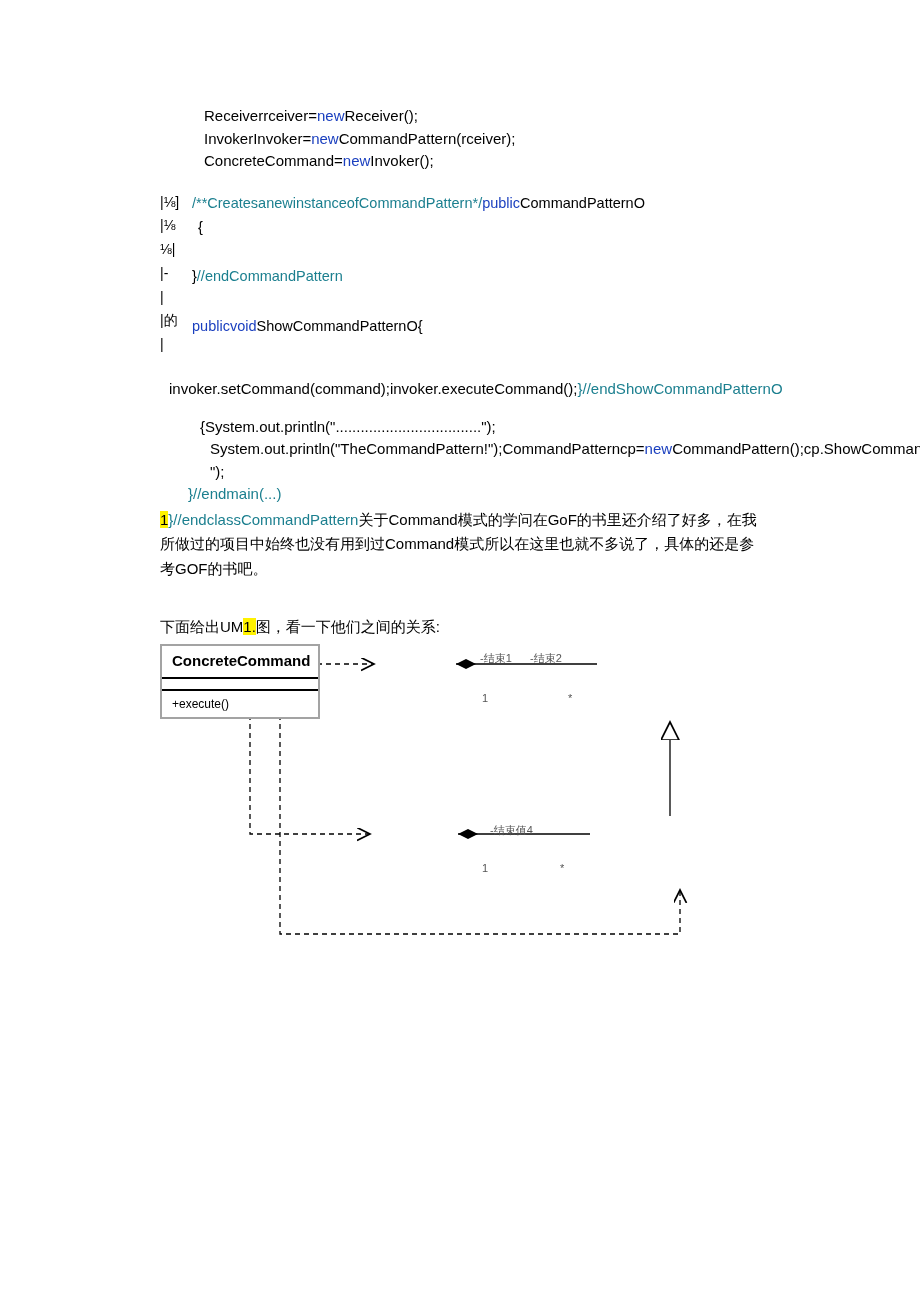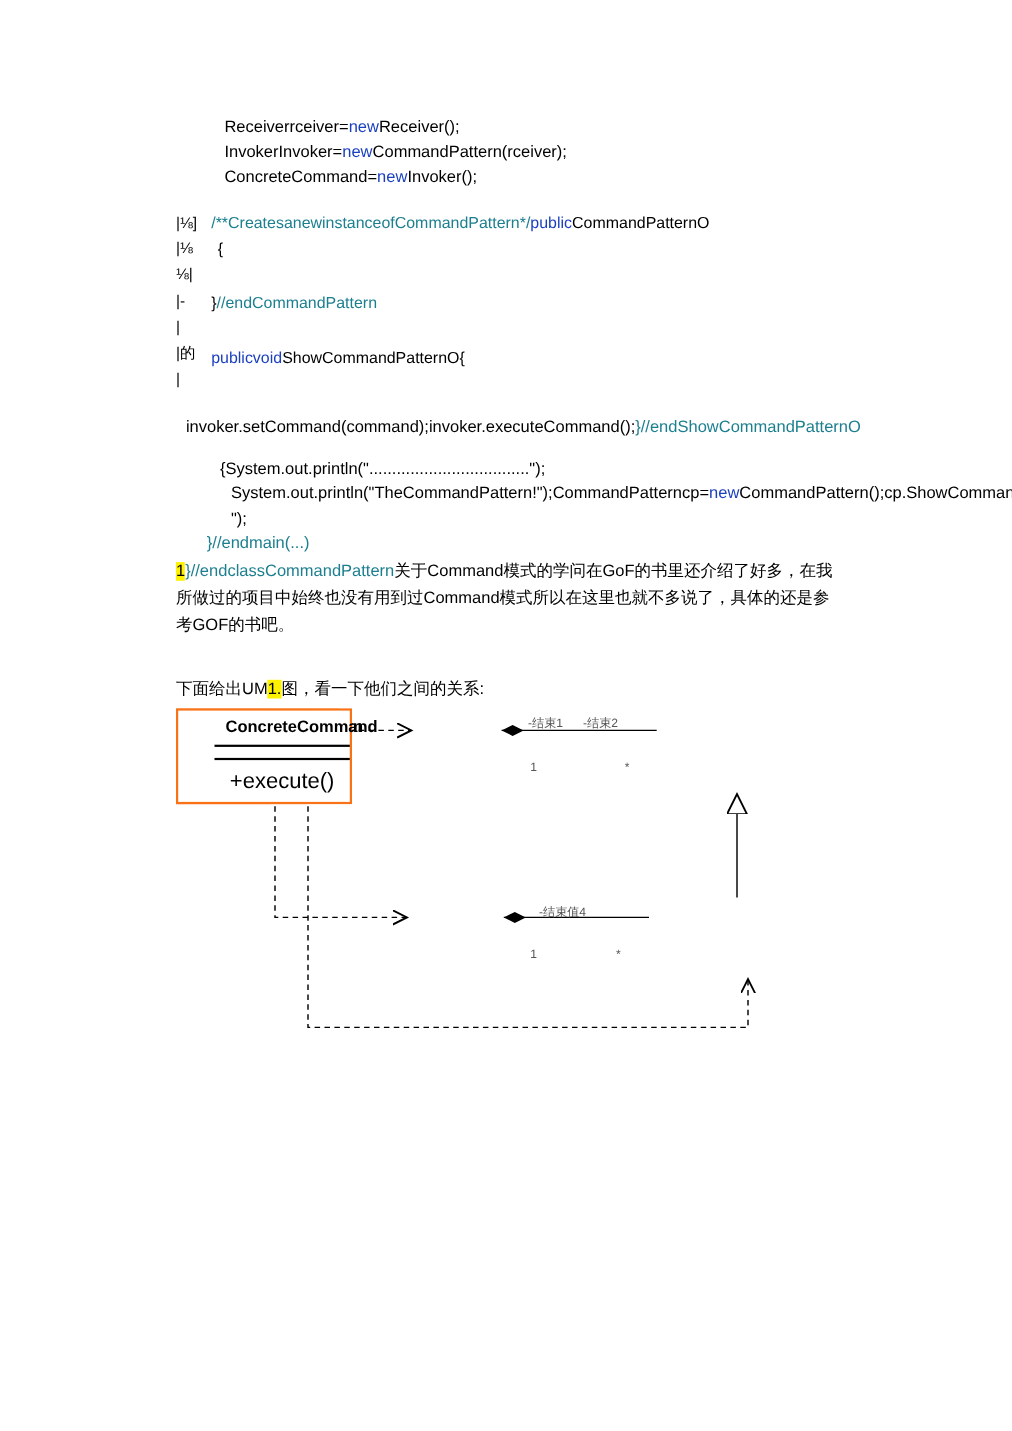--- a/index.html
+++ b/index.html
@@ -36,40 +36,38 @@
   .para-norm { margin-top: 14px; line-height: 1.65; }
   .uml-intro { margin-top: 34px; margin-bottom: 6px; }
   .uml-box {
     position: relative;
     height: 320px;
     width: 100%;
   }
   .cls {
     position: absolute;
     background: #fff;
-    border: 2px solid #f97316;
+    border: 2px solid #a3a3a3;
     text-align: left;
-    padding-left: 33px;
   }
   .cls .cname {
     padding: 4px 10px;
     border-bottom: 2px solid #000;
     font-weight: bold;
     font-size: 15px;
   }
   .cls .cname.italic { font-style: italic; }
   .cls .attrs {
     height: 12px;
     border-bottom: 2px solid #000;
   }
   .cls .ops {
     padding: 4px 10px;
     min-height: 18px;
-    font-size: 20px;
-    text-align: center;
+    font-size: 12px;
   }
   svg.lines {
     position: absolute;
     top: 0; left: 0;
     width: 100%; height: 100%;
     overflow: visible;
   }
   .small-label {
     position: absolute;
     font-size: 11px;

